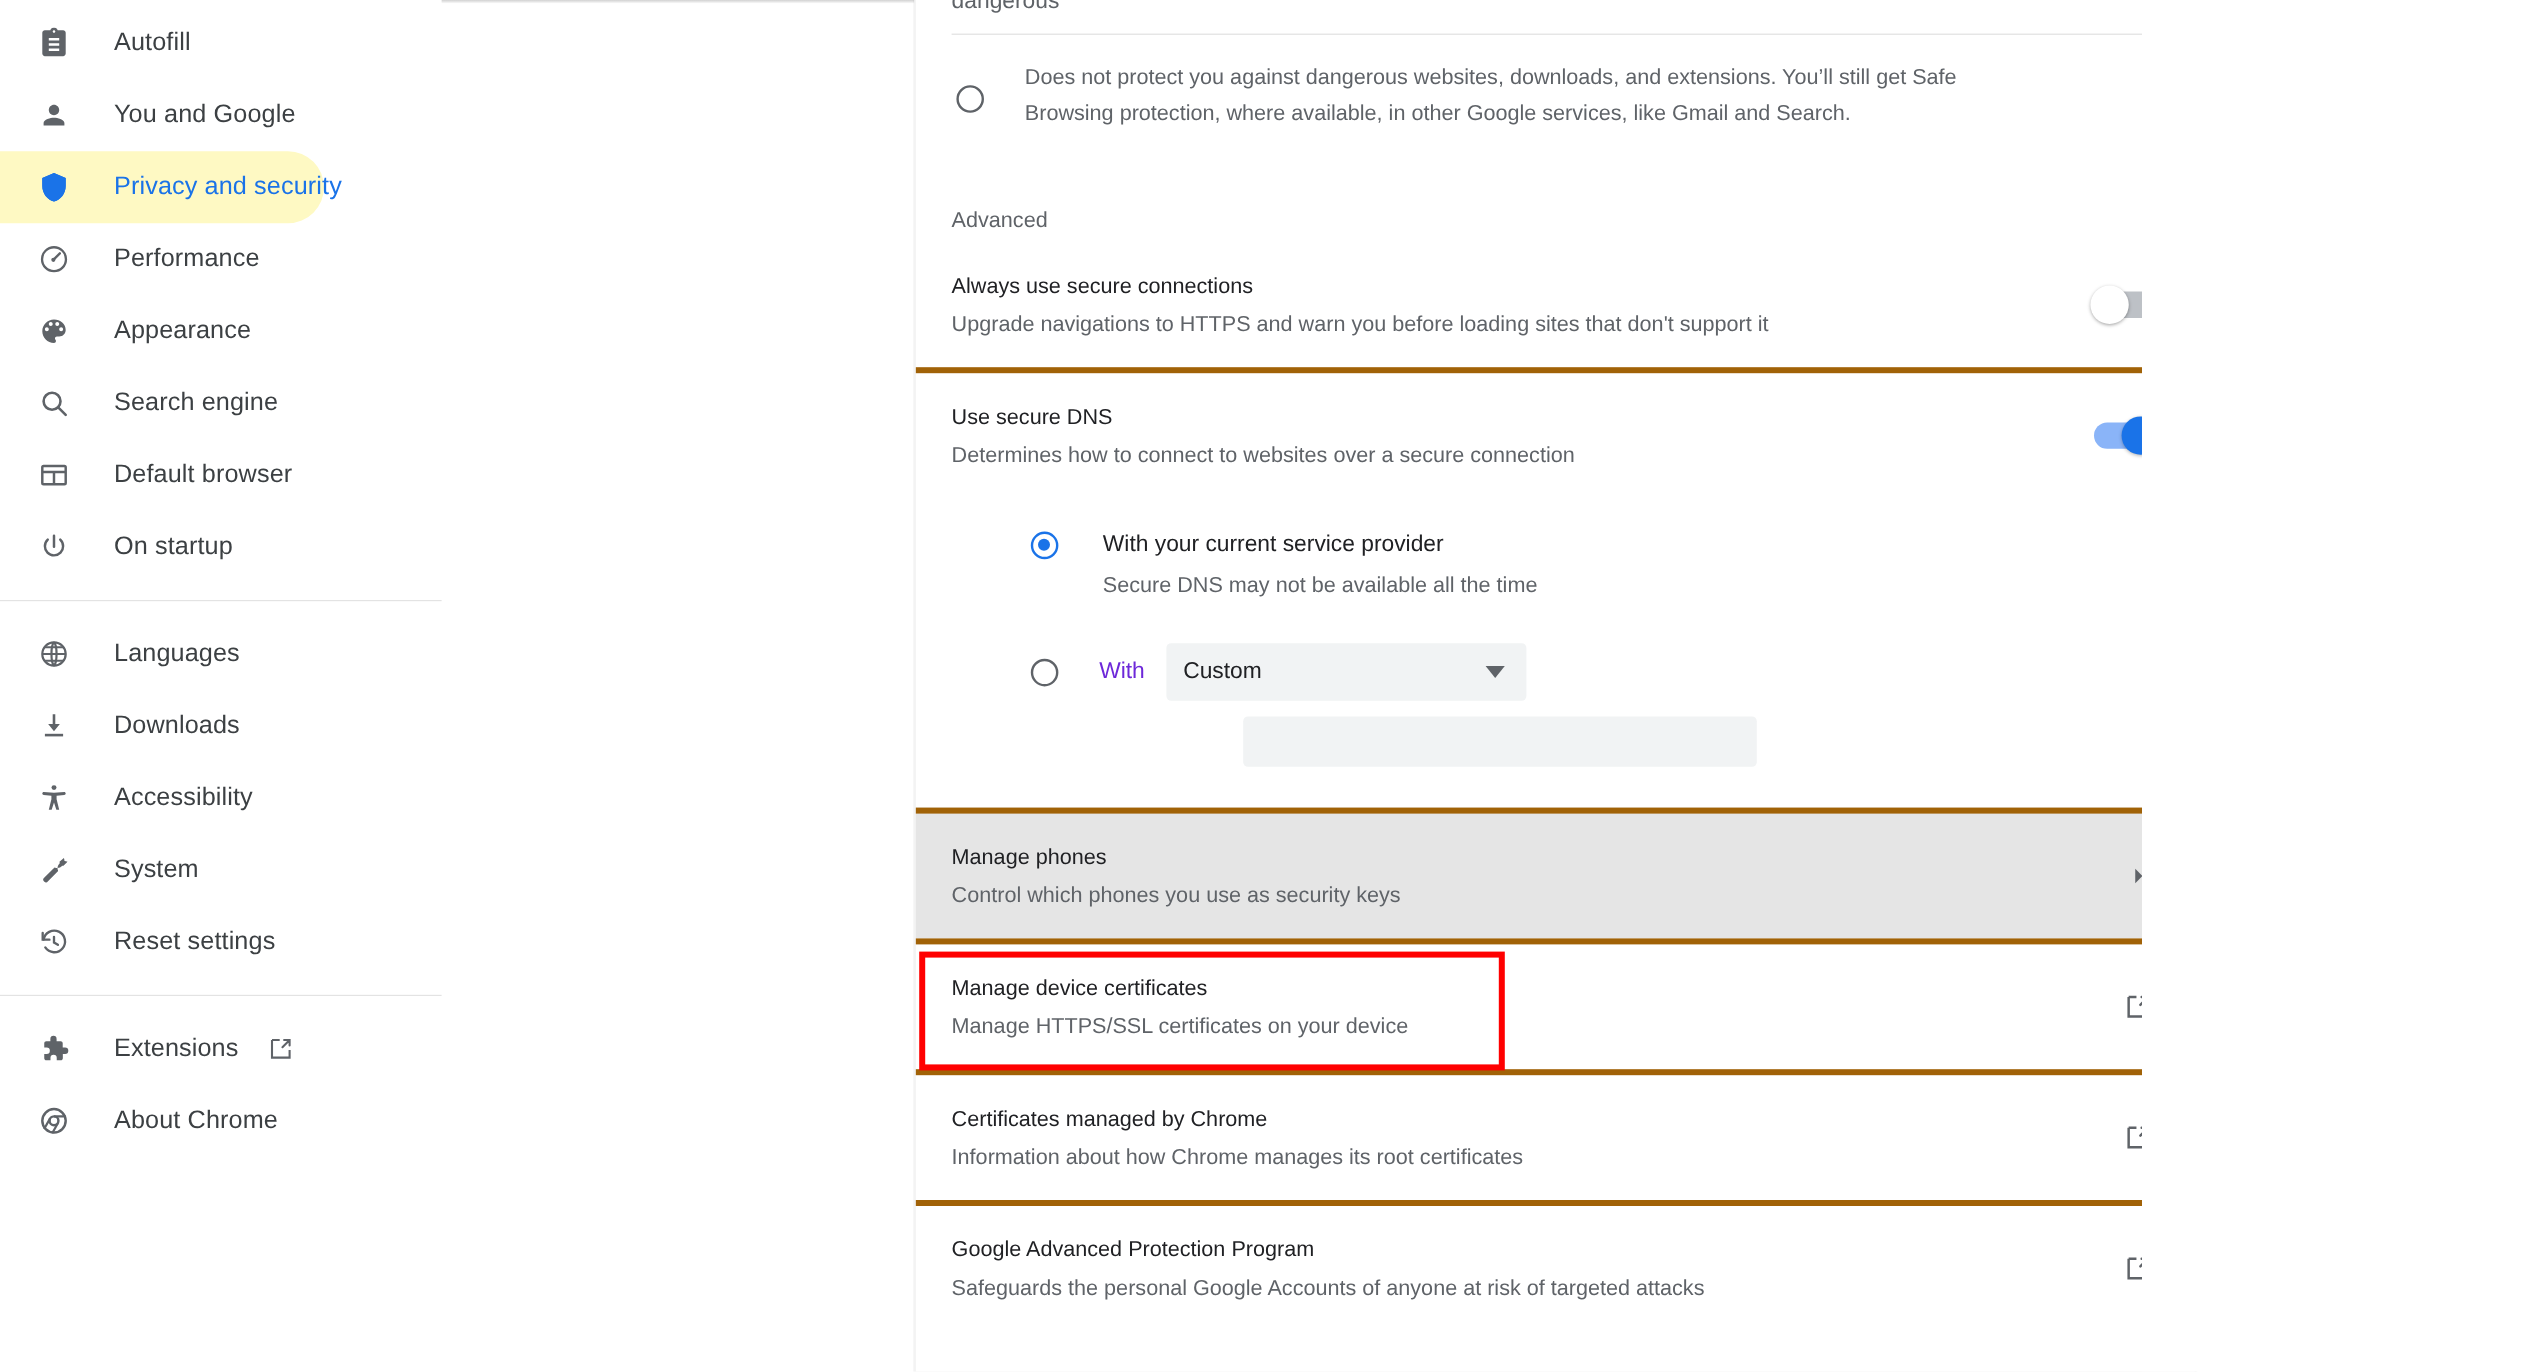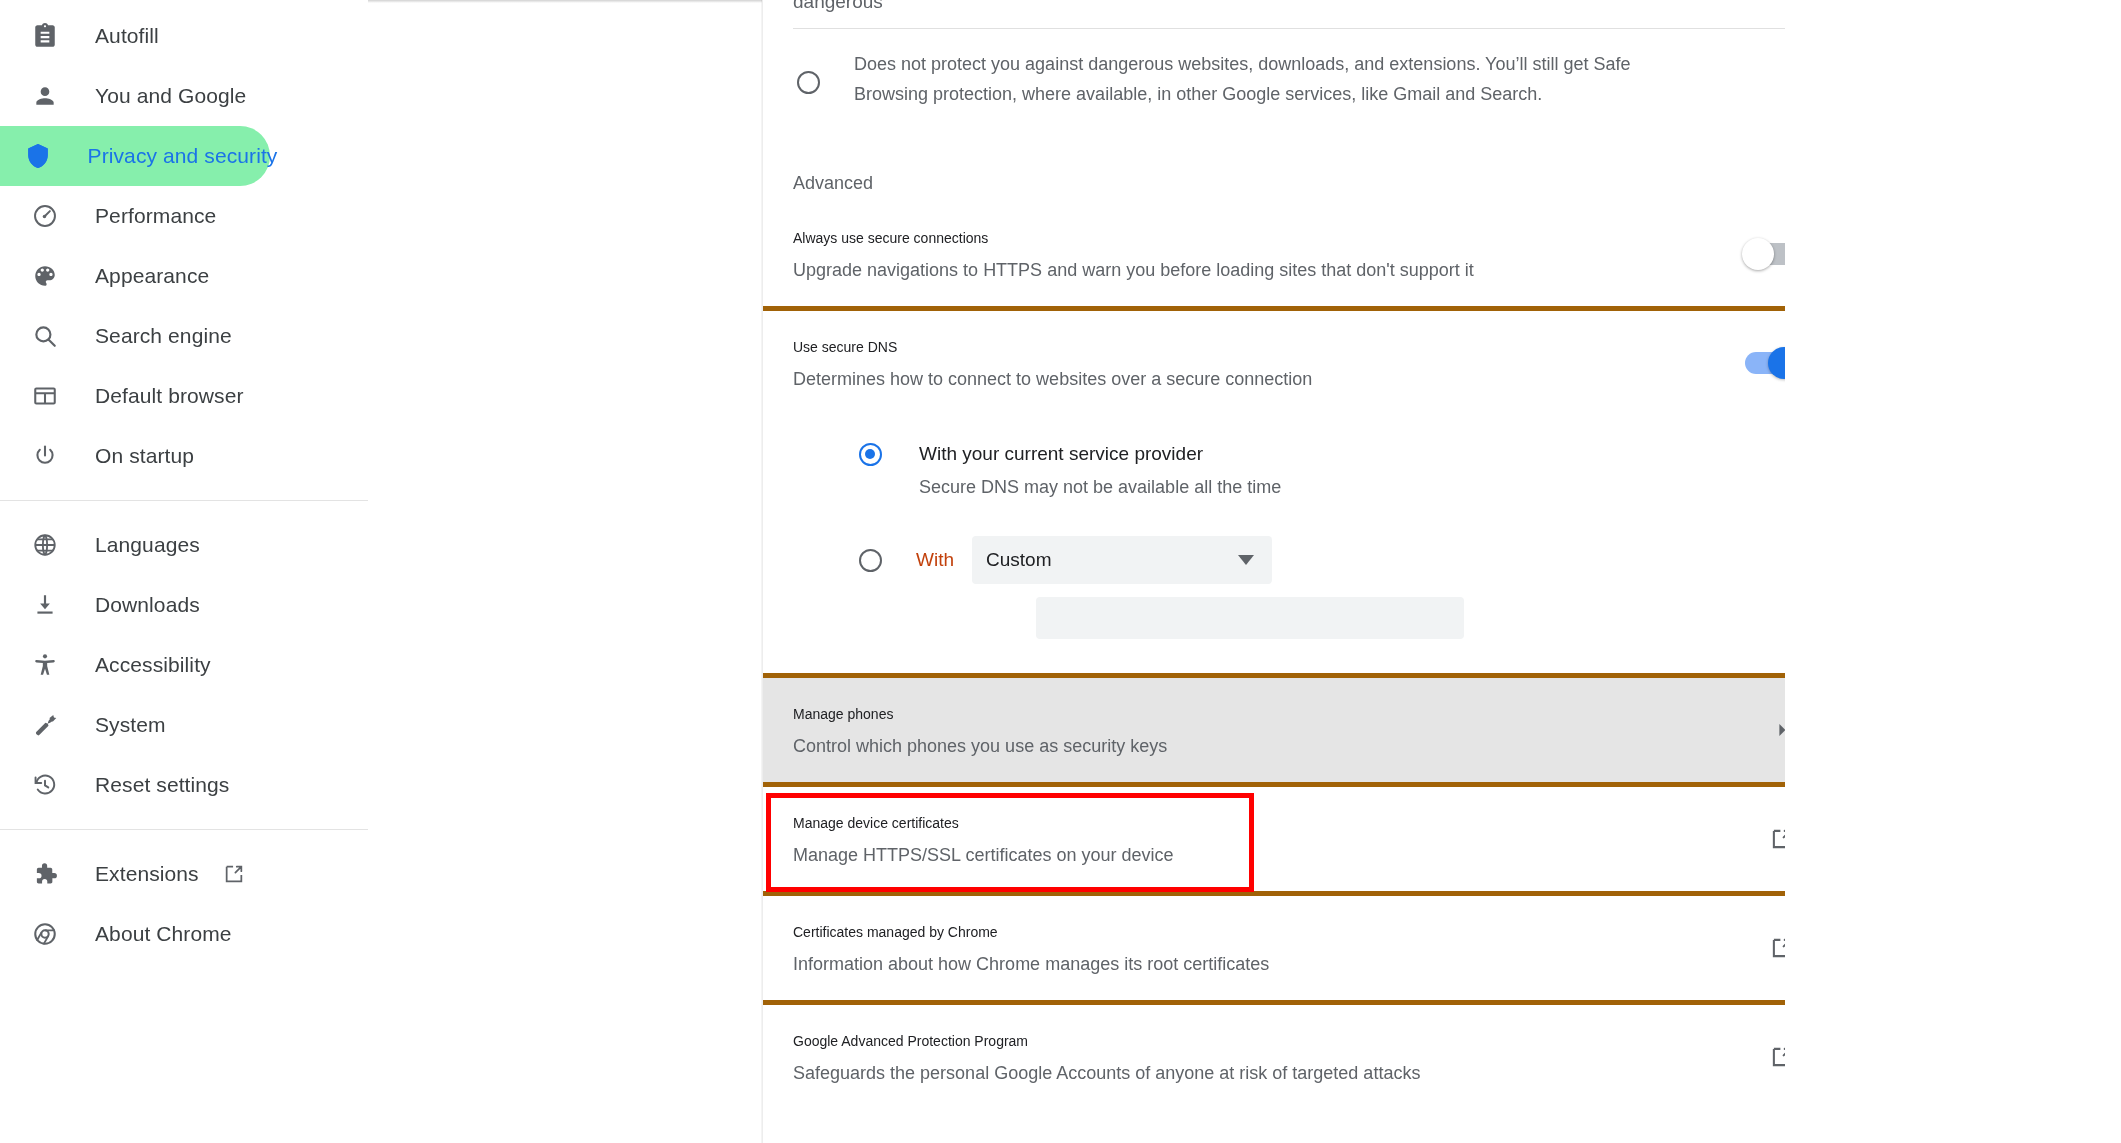--- a/index.html
+++ b/index.html
@@ -40,23 +40,22 @@
   }
   .nav-item .nav-icon svg { width: 26px; height: 26px; display:block; }
   .nav-item .nav-label {
     margin-left: 35px;
     font-size: 21px;
     color: #3c4043;
     letter-spacing: 0.1px;
     white-space: nowrap;
   }
   .nav-item.active {
-    background: #86efac;
+    background: #fef9c3;
     width: 270px;
-    justify-content: center;
   }
   .nav-item.active .nav-label { color: #1a73e8; font-weight: 500; }
   .nav-item.active .nav-icon { color: #1a73e8; }
   .nav-ext-icon {
     margin-left: 24px; width: 22px; height: 22px;
     color: #5f6368; display:flex; align-items:center;
   }
   .nav-ext-icon svg { width: 22px; height: 22px; display:block; }
 
   
@@ -131,21 +130,21 @@
 
   .setting-row {
     display:flex; align-items:center;
     padding: 22px 30px;
     min-height: 78px;
     border-top: 5px solid #a16207;
     position: relative;
   }
   .setting-row.first { border-top: none; }
   .setting-text { flex: 1 1 auto; }
-  .setting-title { font-size: 14px; color: #202124; line-height: 28px; }
+  .setting-title { font-size: 18px; color: #202124; line-height: 28px; }
   .setting-desc { font-size: 18px; color: #5f6368; line-height: 28px; margin-top: 4px; }
 
   
   .toggle {
     width: 52px; height: 22px; border-radius: 11px;
     position: relative; flex: 0 0 52px; margin-right: 2px;
     background: #bdc1c6;
   }
   .toggle .knob {
     position:absolute; top:-5px; left:-3px;
@@ -160,21 +159,21 @@
   .dns-sub {
     padding: 10px 30px 34px 96px;
   }
   .dns-opt { display:flex; align-items:flex-start; margin-top: 16px; }
   .dns-opt .radio-outer2 { flex:0 0 26px; margin-top: 2px; }
   .dns-opt .labels { margin-left: 34px; }
   .dns-opt .lbl-main { font-size: 19px; color:#202124; line-height: 26px; }
   .dns-opt .lbl-sub { font-size: 18px; color:#5f6368; line-height: 26px; margin-top: 7px; }
 
   .dns-custom-row { display:flex; align-items:center; margin-top: 36px; }
-  .dns-custom-row .with-label { font-size: 19px; color:#c2410c; margin-left: 34px; }
+  .dns-custom-row .with-label { font-size: 19px; color:#6d28d9; margin-left: 34px; }
   .select-box {
     margin-left: 18px;
     width: 300px; height: 48px;
     background: #f1f3f4; border-radius: 4px;
     display:flex; align-items:center;
     padding: 0 14px;
     position:relative;
   }
   .select-box .sel-val { font-size: 19px; color:#202124; }
   .select-box .caret {

